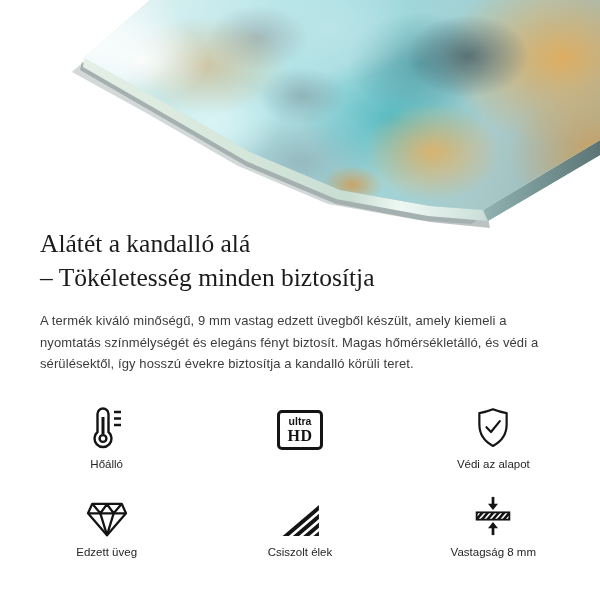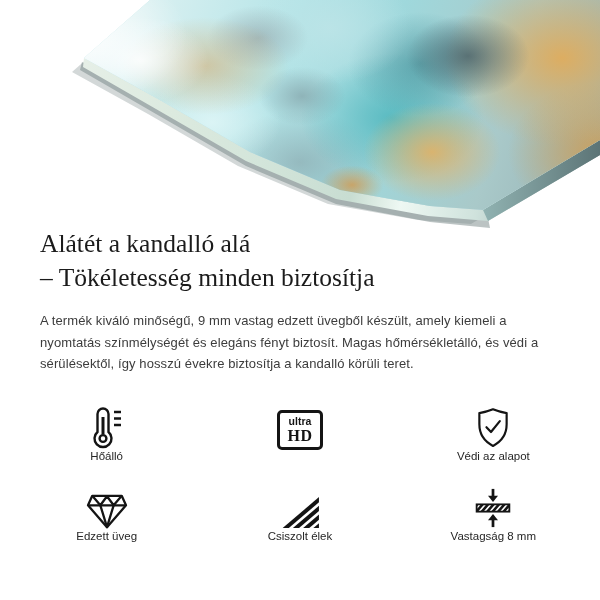--- a/index.html
+++ b/index.html
@@ -88,21 +88,21 @@
     font-size:13px; line-height:21.5px; color:#3c3c3c; letter-spacing:0.1px;
   }
 
   
   .features {
     position:absolute; left:10px; top:402px; width:580px;
     display:grid; grid-template-columns:repeat(3,1fr); row-gap:20px;
   }
   .cell { display:flex; flex-direction:column; align-items:center; }
   .icn { height:48px; display:flex; align-items:flex-end; justify-content:center; }
-  .lbl { font-size:11.5px; color:#262626; white-space:nowrap; }
+  .lbl { margin-top:8px; font-size:11.5px; color:#262626; white-space:nowrap; }
   .ico-stroke { fill:none; stroke:#141414; stroke-width:2.4; }
   .uhd {
     width:46px; height:40px; border:3px solid #141414; border-radius:5px;
     display:flex; flex-direction:column; align-items:center; justify-content:center;
     line-height:1; color:#141414;
   }
   .uhd .u { font-size:10.5px; font-weight:700; }
   .uhd .h { font-size:16px; font-weight:700; letter-spacing:0.4px; margin-top:1px;font-family:Liberation Serif, serif; }
 </style>
 </head>

